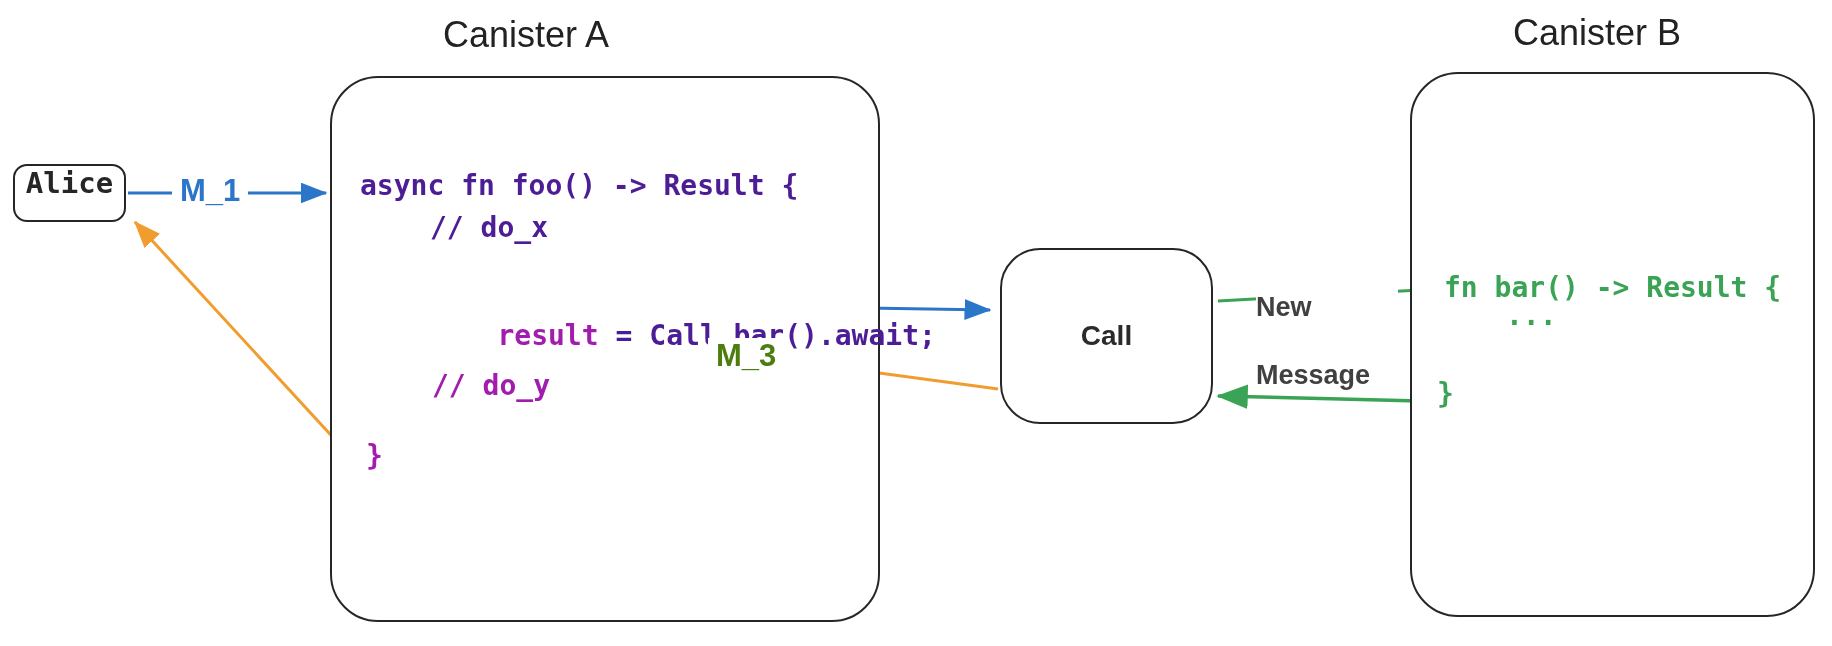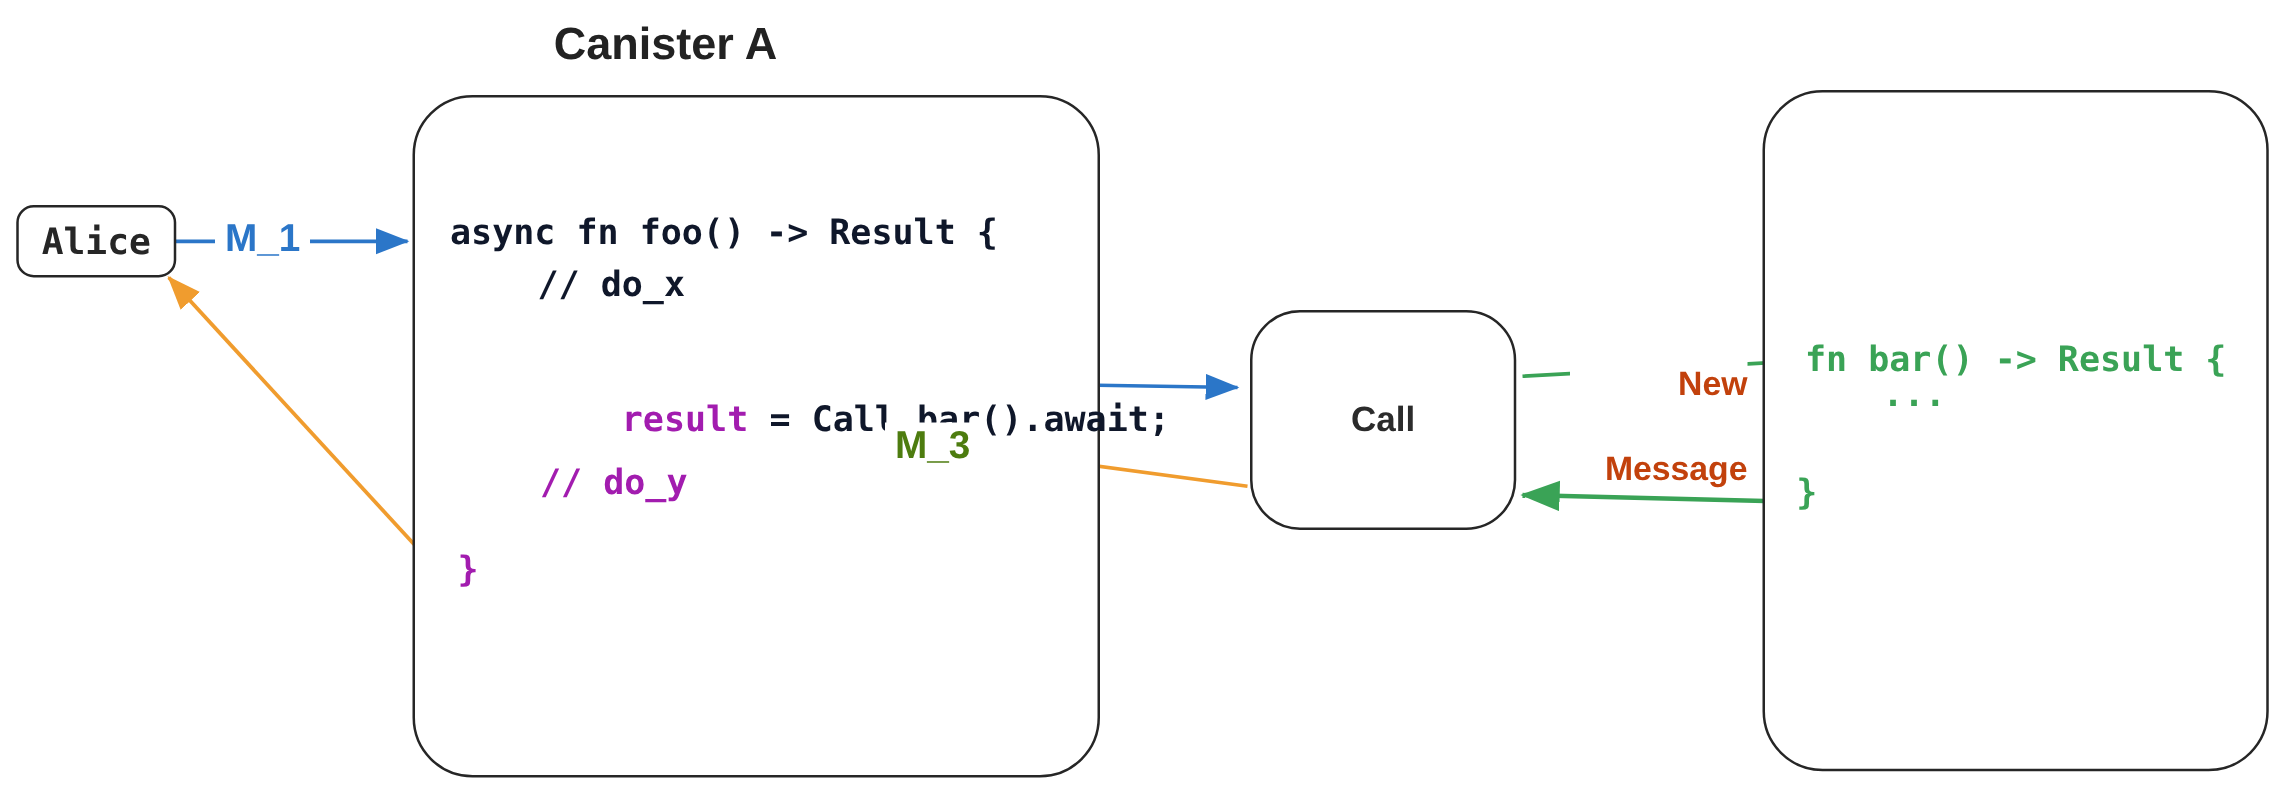--- a/index.html
+++ b/index.html
@@ -10,60 +10,60 @@
     font-family:"Liberation Sans", sans-serif;
     overflow:hidden;
   }
   
   .outline-box{
     position:absolute;
     border:2.5px solid #262626;
     background:#ffffff;
     box-sizing:border-box;
   }
-  #alice-box{left:13px;top:164px;width:128px;height:58px;border-radius:14px;
-    display:flex;align-items:center;justify-content:center;}
+  #alice-box{left:13px;top:164px;width:113px;height:58px;border-radius:14px;
+    display:flex;align-items:flex-start;justify-content:center;}
   #alice-box .actor-label{
     font-family:"DejaVu Sans Mono", monospace;font-weight:bold;
     font-size:29px;color:#262626;}
   #canister-a-box{left:330px;top:76px;width:550px;height:546px;border-radius:48px;}
   #canister-b-box{left:1410px;top:72px;width:405px;height:545px;border-radius:48px;}
   #call-api-box{left:1000px;top:248px;width:213px;height:176px;border-radius:40px;
     display:flex;flex-direction:column;align-items:center;justify-content:center;}
   #call-api-box .api-line{
     font-size:28px;line-height:36px;font-weight:600;color:#2b2b2b;text-align:center;}
   
   .box-title{
-    position:absolute;font-size:36px;font-weight:700;color:#222222;white-space:nowrap;}
+    position:absolute;font-size:36px;font-weight:400;color:#222222;white-space:nowrap;}
   #canister-a-title{left:443px;top:14px;}
   #canister-b-title{left:1513px;top:12px;}
   
   .code{
     position:absolute;
     font-family:"DejaVu Sans Mono", monospace;
     font-weight:bold;font-size:28px;line-height:32px;white-space:pre;}
-  .c-blue{color:#0f172a;}
+  .c-blue{color:#4c1d95;}
   .c-orange{color:#a21caf;}
   .c-green{color:#3AA356;}
   #code-a1{left:360px;top:170px;}
   #code-a2{left:430px;top:212px;}
   #code-a3{left:430px;top:288px;}
   #code-a3 .rest{margin-left:17px;}
   #code-a4{left:432px;top:370px;}
   #code-a5{left:366px;top:440px;}
   #code-b1{left:1444px;top:272px;}
   #code-b2{left:1506px;top:300px;}
   #code-b3{left:1437px;top:378px;}
   
   .arrow-label{
     position:absolute;background:#ffffff;font-weight:600;white-space:pre-line;}
   #m1-label{left:172px;top:173px;font-size:31px;color:#2B76C8;padding:0 8px;}
   #m3-label{left:708px;top:338px;font-size:31px;color:#4d7c0f;padding:0 8px;}
   #new-message-label{left:1256px;top:256px;width:142px;font-size:27px;line-height:34px;
-    color:#c2410c;text-align:right;}
+    color:#404040;text-align:left;}
   
   #arrow-layer{position:absolute;left:0;top:0;width:1832px;height:646px;}
 </style>
 </head>
 <body>
 
 <div id="stage">
 
   <svg id="arrow-layer" viewBox="0 0 1832 646" xmlns="http://www.w3.org/2000/svg">
     <defs>
@@ -85,20 +85,21 @@
     <line x1="866" y1="308" x2="990" y2="310" stroke="#2B76C8" stroke-width="3" marker-end="url(#arrow-blue)"></line>
 
     <polyline points="998,389 760,357 514,329" fill="none" stroke="#F09C2E" stroke-width="3" marker-end="url(#arrow-orange)"></polyline>
 
     <line x1="1218" y1="301" x2="1438" y2="289" stroke="#3AA356" stroke-width="3" marker-end="url(#arrow-green)"></line>
 
     <line x1="1420" y1="401" x2="1218" y2="396" stroke="#3AA356" stroke-width="3.5" marker-end="url(#arrow-green)"></line>
   </svg>
 
   <div class="box-title" id="canister-a-title">Canister A</div>
+  <div class="box-title" id="canister-b-title">Canister B</div>
 
   <div class="outline-box" id="alice-box">
     <span class="actor-label">Alice</span>
   </div>
 
   <div class="outline-box" id="canister-a-box"></div>
   <div class="code c-blue" id="code-a1">async fn foo() -&gt; Result {</div>
   <div class="code c-blue" id="code-a2">// do_x</div>
   <div class="code" id="code-a3">
     <span class="c-orange">result</span><span class="c-blue rest">= Call_bar().await;</span>

